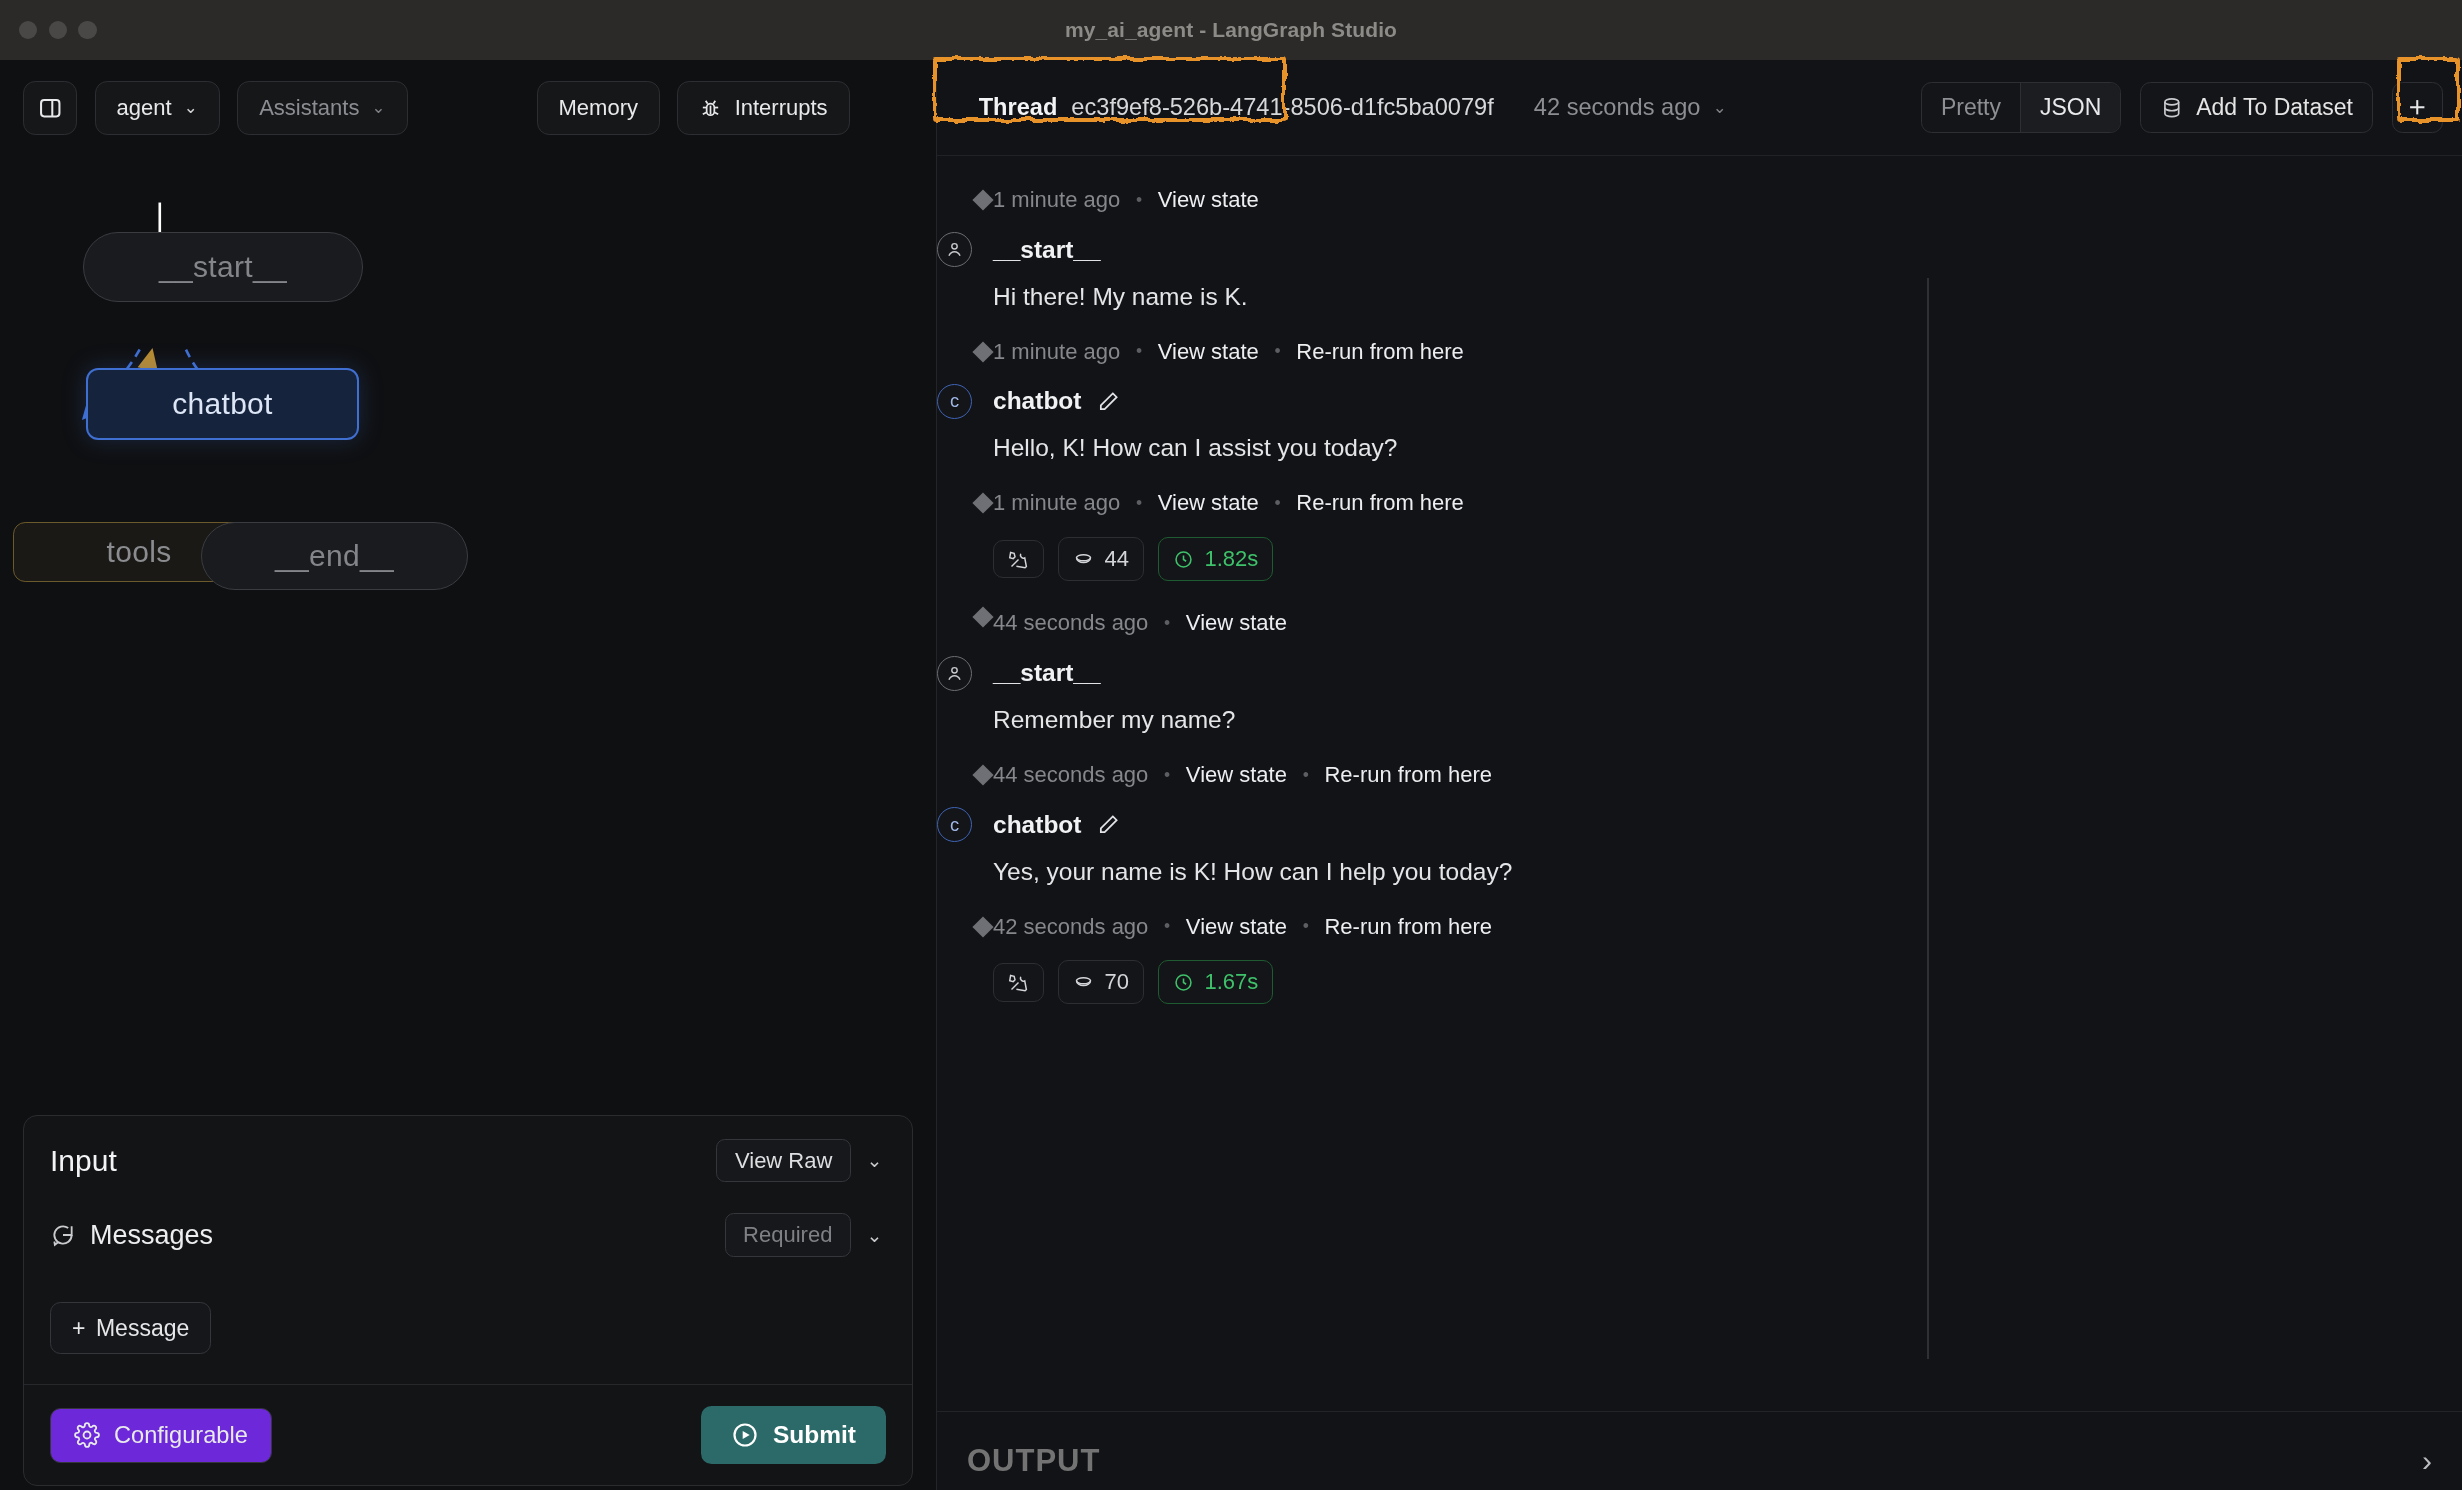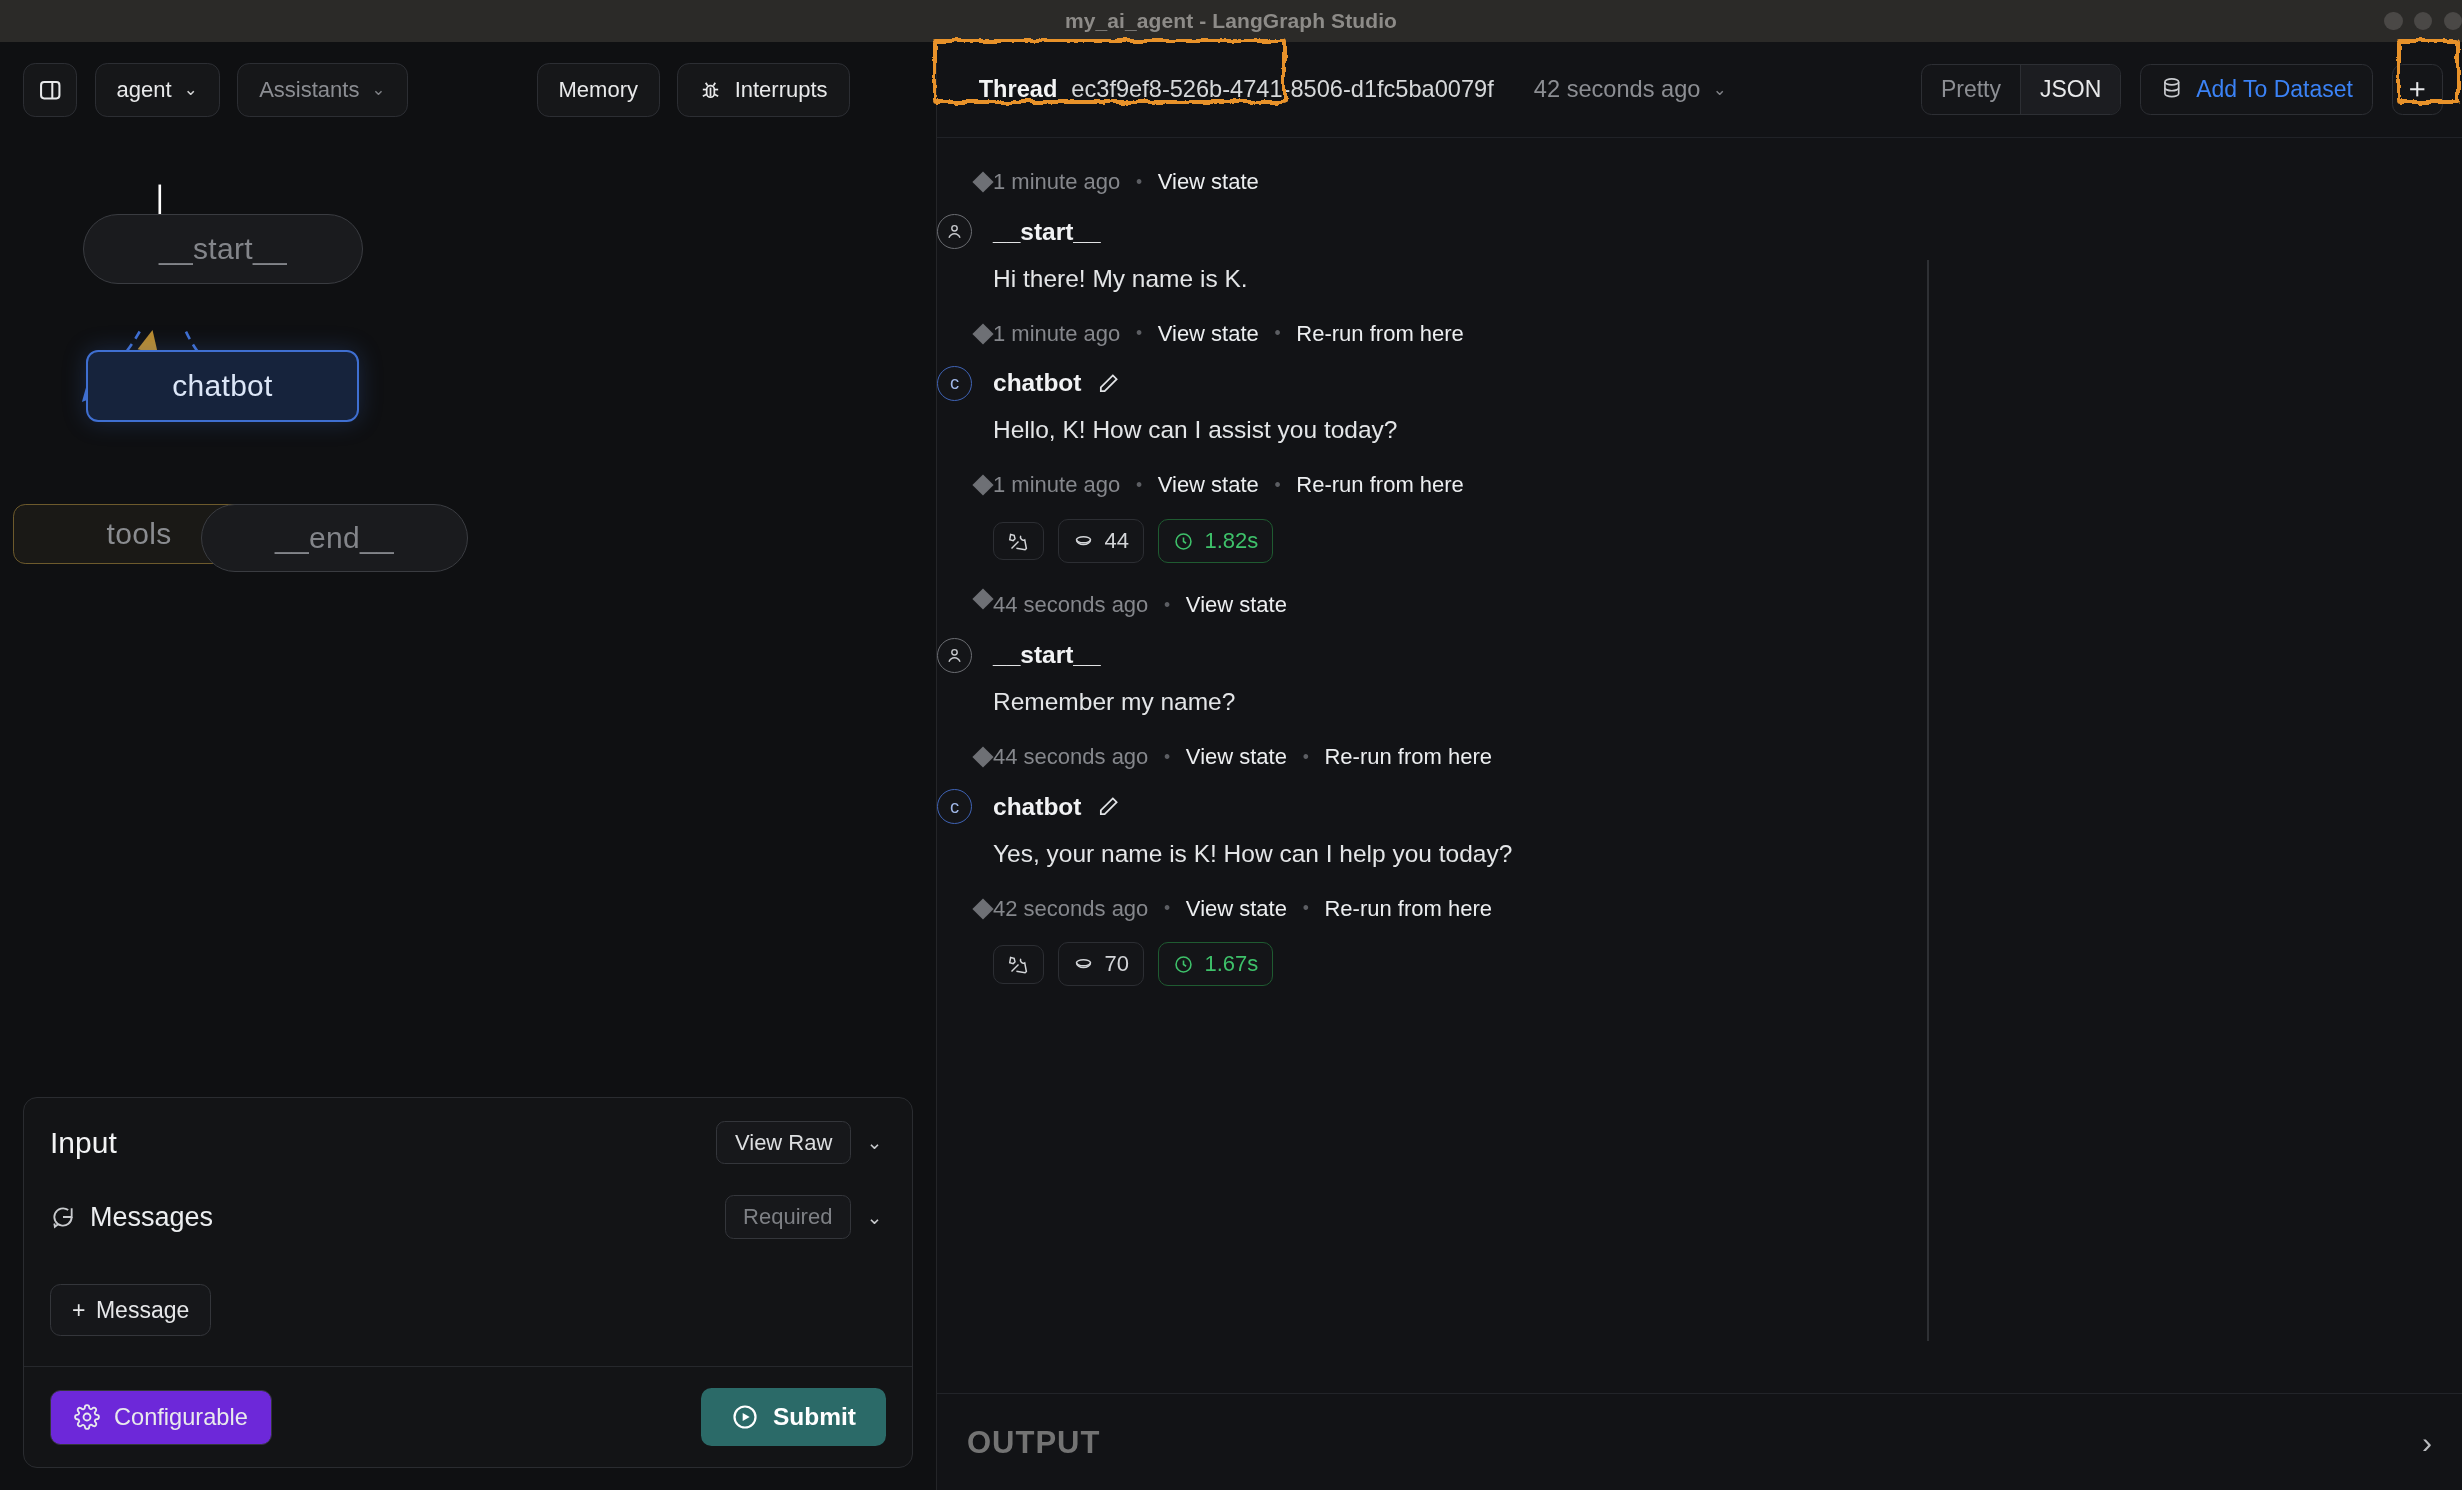--- a/index.html
+++ b/index.html
@@ -5,25 +5,24 @@
   * { box-sizing: border-box; margin: 0; padding: 0; }
   html, body {
     width: 2462px; height: 1491px;
     background: #0d0d0f;
     font-family: "Liberation Sans", sans-serif;
     overflow: hidden;
   }
 
   
   .titlebar {
-    height: 42px; width: 100%;
+    height: 60px; width: 100%;
     background: #2b2a28;
     display: flex; align-items: center;
     position: relative;
-    justify-content: flex-end;
   }
   .traffic { display: flex; gap: 11.4px; padding-left: 19px; }
   .dot { width: 18.3px; height: 18.3px; border-radius: 50%; background: #4a4846; }
   .win-title {
     position: absolute; left: 0; right: 0; text-align: center;
     color: #8d8b88; font-size: 21px; font-weight: bold;
     letter-spacing: 0.1px;
   }
 
   
@@ -137,22 +136,22 @@
   .rhead-right { margin-left: auto; display: flex; align-items: center; gap: 19px; }
   .seg {
     display: flex; border: 0.9px solid #2d2f34; border-radius: 10.5px; overflow: hidden;
     background: #141518;
   }
   .seg > div { padding: 11.4px 19px; font-size: 23px; color: #8d8f94; cursor: pointer; }
   .seg > div + div { border-left: 0.9px solid #2d2f34; }
   .seg > div.active { color: #e8e9eb; background: #1c1d21; }
   .dsbtn {
     border: 0.9px solid #2d2f34; border-radius: 10.5px; background: #141518;
-    color: #3b82f6; font-size: 23px; padding: 11.4px 19px;
-    display: inline-flex; align-items: flex-start; gap: 12.2px; cursor: pointer;
+    color: #e5e5e5; font-size: 23px; padding: 11.4px 19px;
+    display: inline-flex; align-items: center; gap: 12.2px; cursor: pointer;
   }
   .plusbtn {
     width: 51px; height: 51px; border: 0.9px solid #2d2f34; border-radius: 10.5px;
     background: #141518; color: #e6e7e9;
     display: flex; align-items: center; justify-content: center; cursor: pointer;
   }
 
   
   .annot {
     position: absolute; border: 4.4px solid #e8922a; border-radius: 3.5px;

